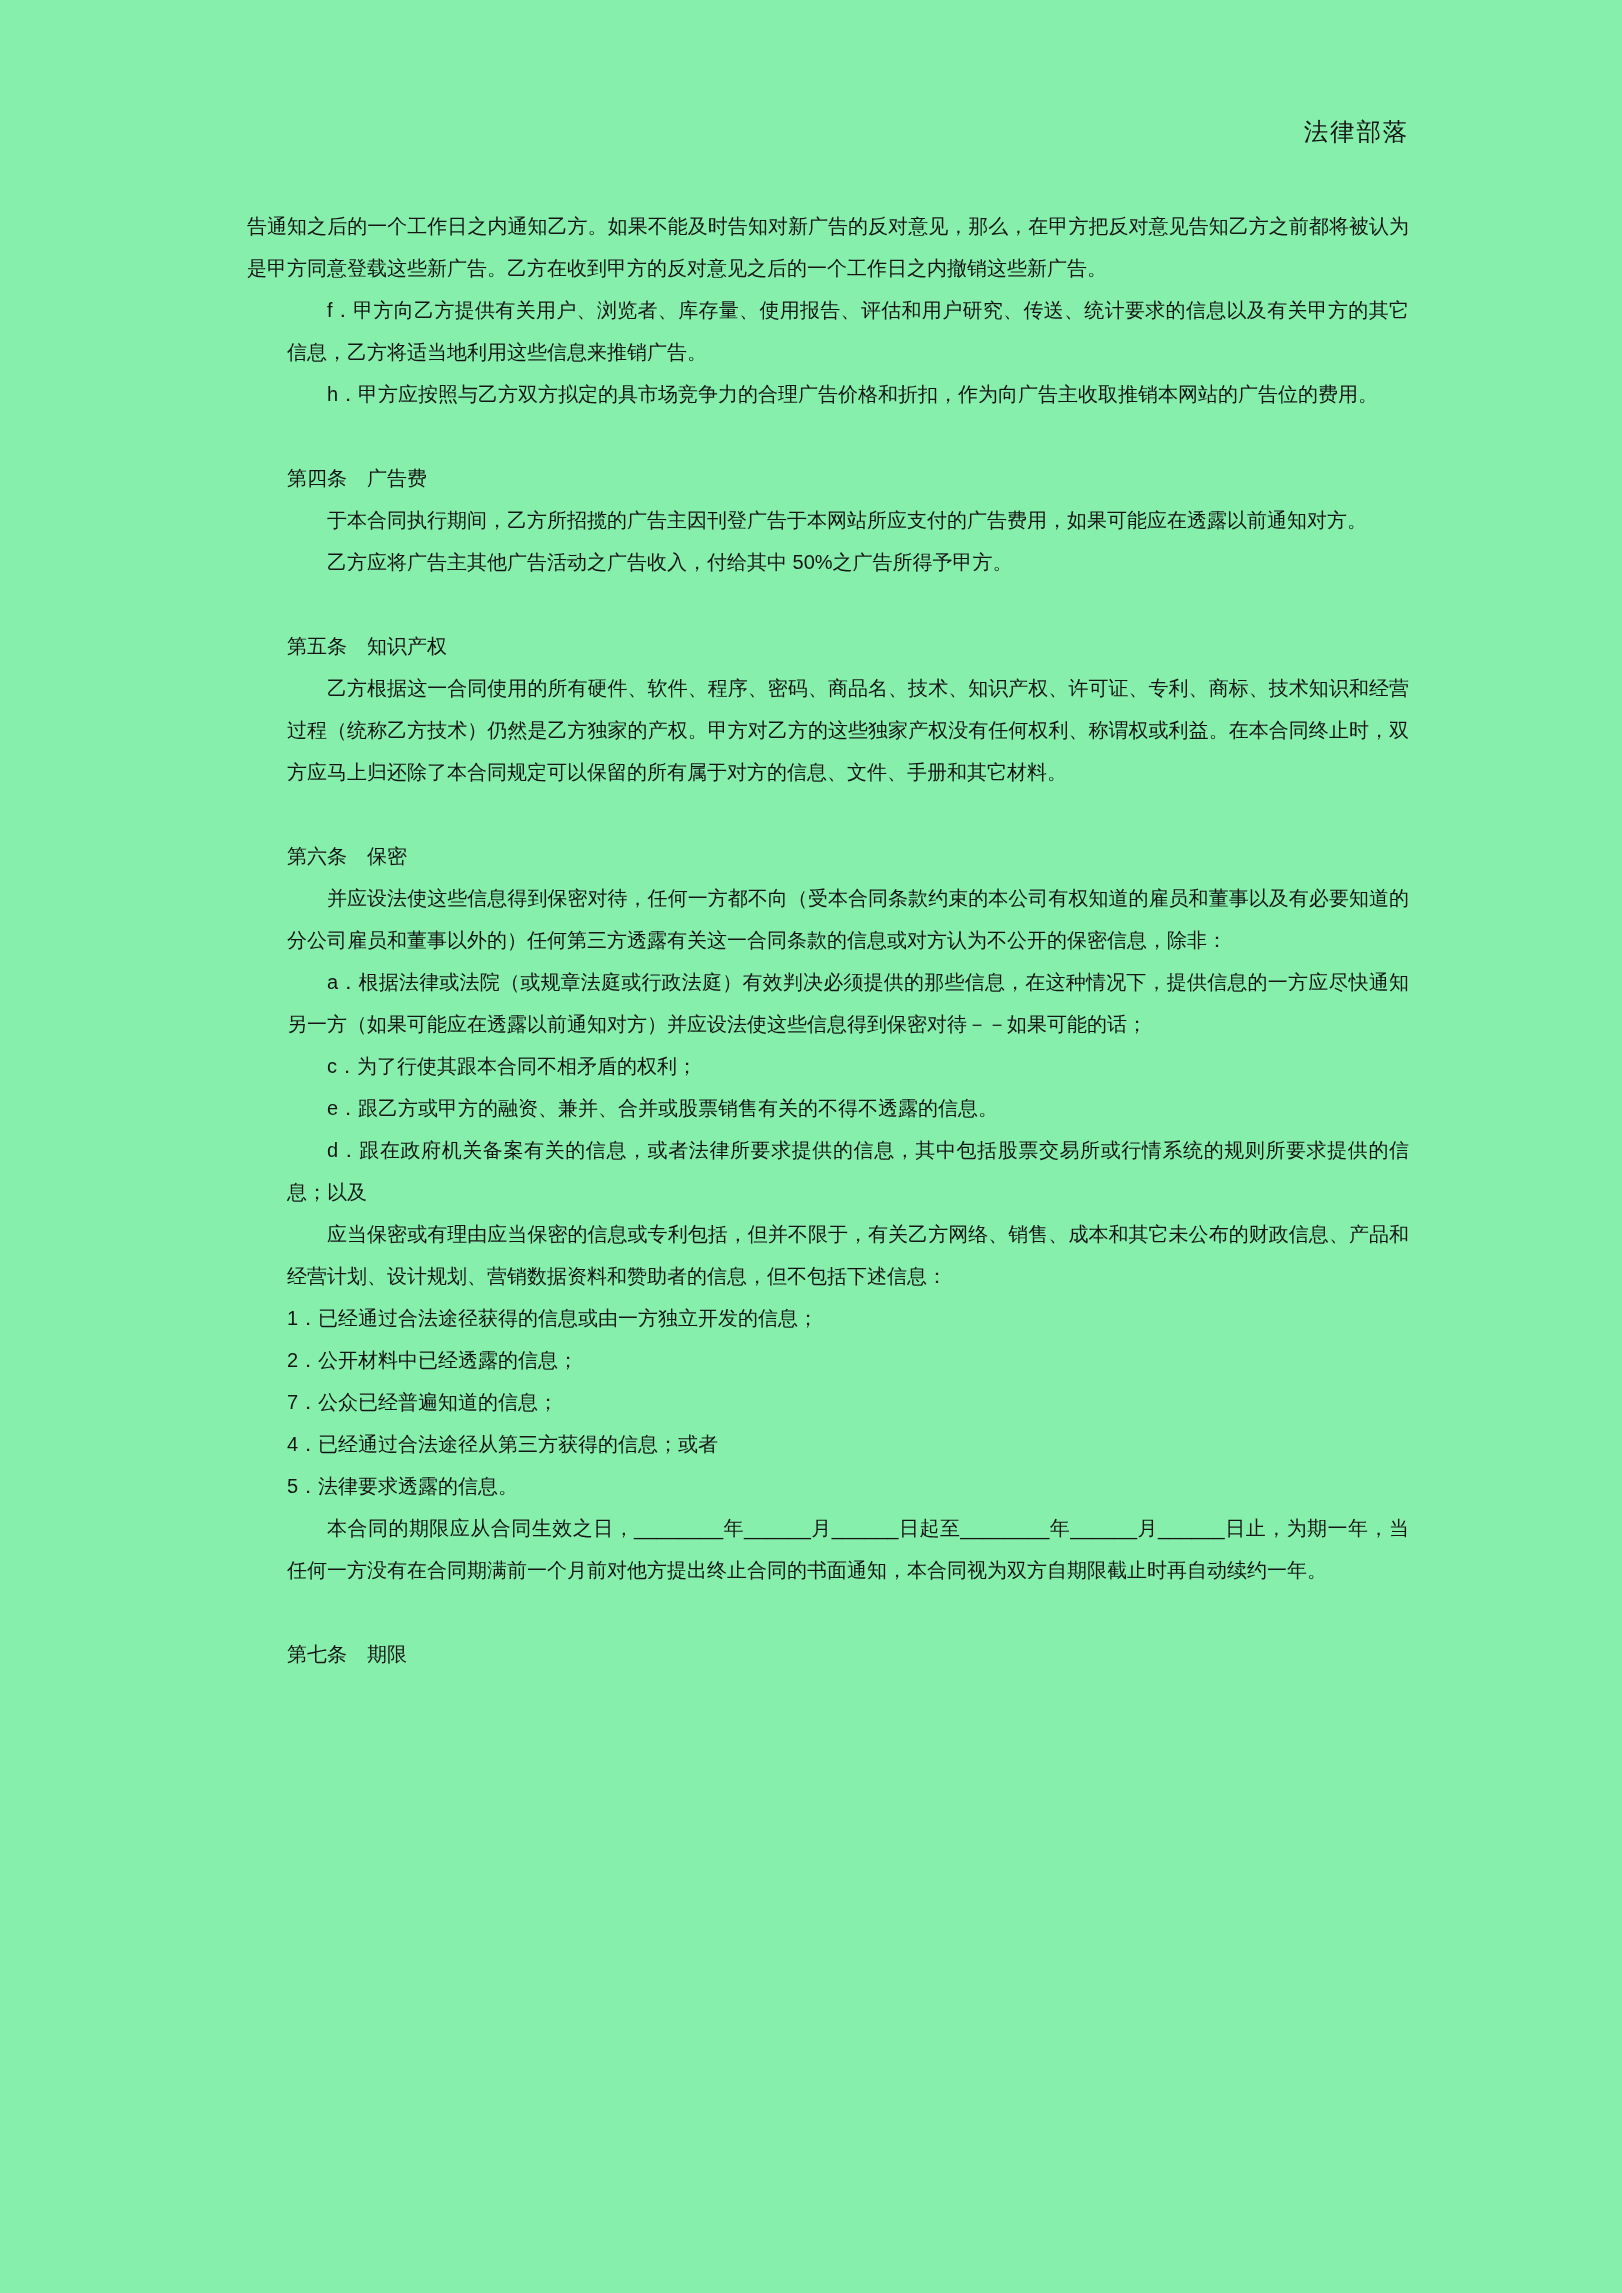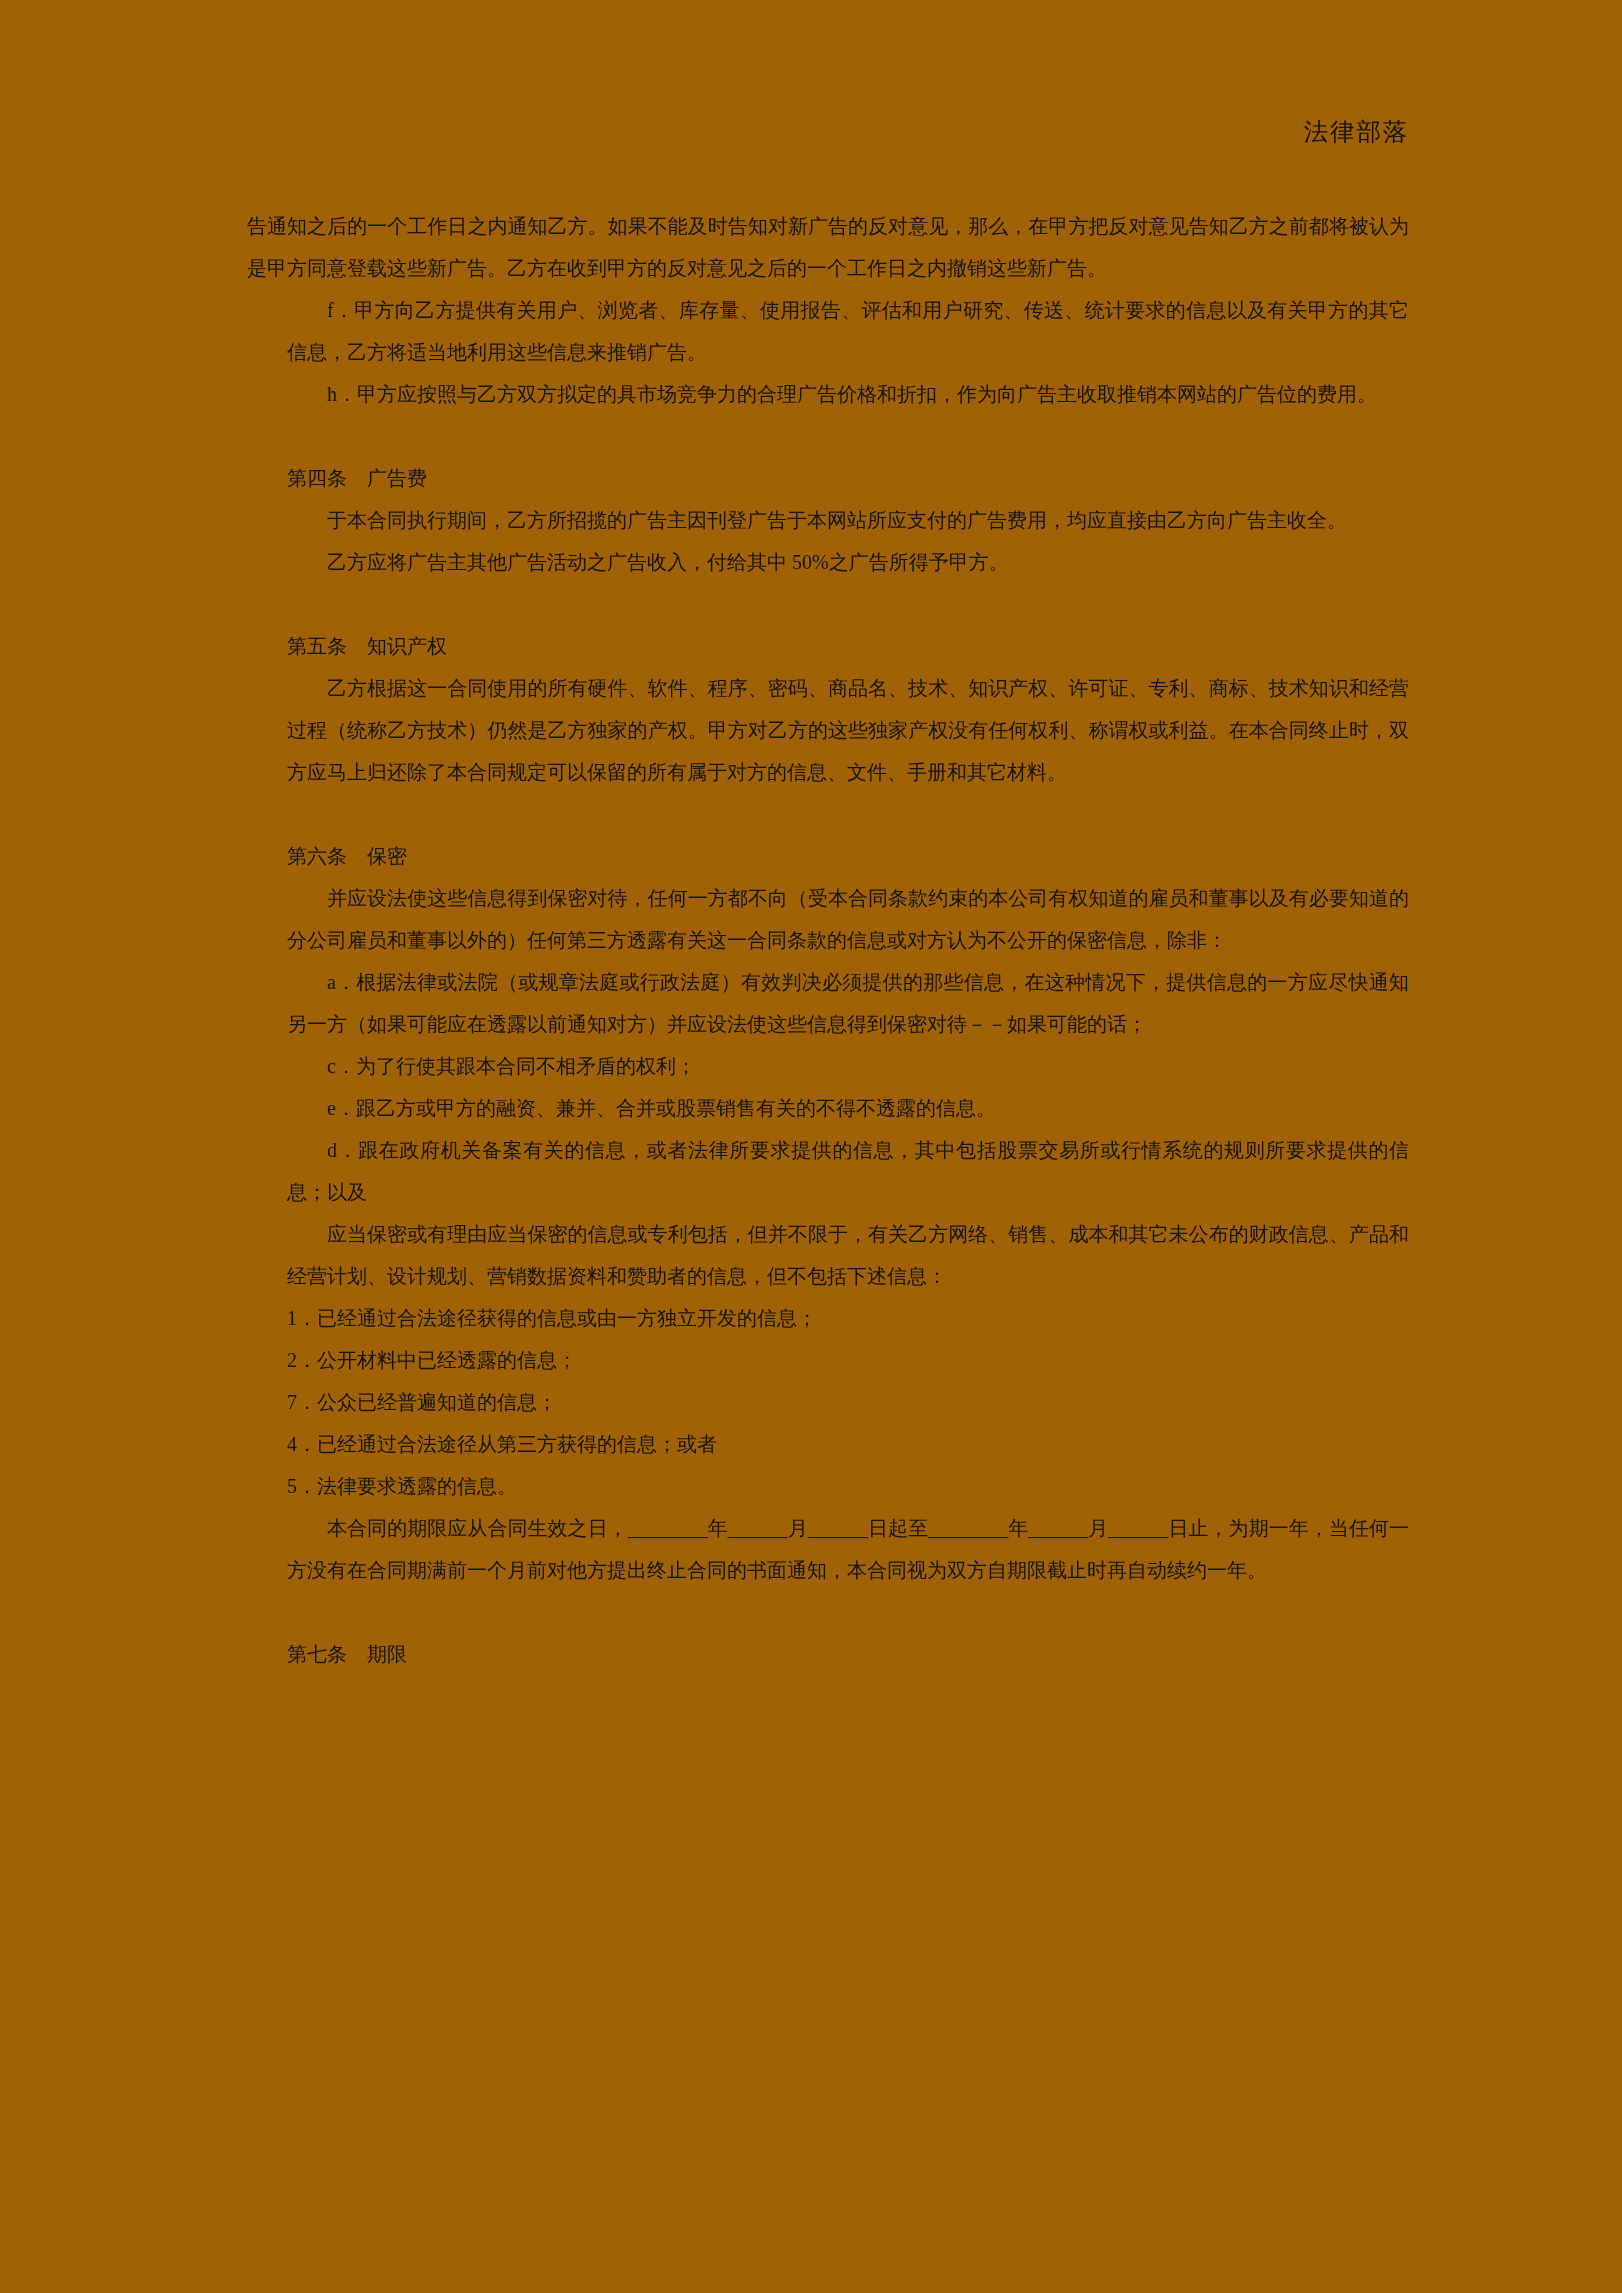--- a/index.html
+++ b/index.html
@@ -4,22 +4,22 @@
 <style>
   html, body {
     margin: 0;
     padding: 0;
     background: #ffffff;
   }
   .page {
     position: relative;
     width: 1623px;
     height: 2294px;
-    background: #a16207;
-    font-family: Liberation Serif, serif;
+    background: #86efac;
+    font-family: Liberation Sans, sans-serif;
     color: #151515;
     overflow: hidden;
   }
   .brand-header {
     position: absolute;
     top: 116px;
     left: 247px;
     width: 1162px;
     text-align: right;
     font-size: 24.5px;
@@ -45,21 +45,21 @@
 </head>
 <body>
 
 <div class="page">
   <div class="brand-header">法律部落</div>
   <div class="doc-body" id="doc-body">
       <div class="block block-continuation">告通知之后的一个工作日之内通知乙方。如果不能及时告知对新广告的反对意见，那么，在甲方把反对意见告知乙方之前都将被认为是甲方同意登载这些新广告。乙方在收到甲方的反对意见之后的一个工作日之内撤销这些新广告。</div>
       <div class="block block-paragraph">f．甲方向乙方提供有关用户、浏览者、库存量、使用报告、评估和用户研究、传送、统计要求的信息以及有关甲方的其它信息，乙方将适当地利用这些信息来推销广告。</div>
       <div class="block block-paragraph">h．甲方应按照与乙方双方拟定的具市场竞争力的合理广告价格和折扣，作为向广告主收取推销本网站的广告位的费用。</div>
       <div class="block block-heading">第四条　广告费</div>
-      <div class="block block-paragraph">于本合同执行期间，乙方所招揽的广告主因刊登广告于本网站所应支付的广告费用，均应直接由乙方向广告主收全。</div>
+      <div class="block block-paragraph">于本合同执行期间，乙方所招揽的广告主因刊登广告于本网站所应支付的广告费用，如果可能应在透露以前通知对方。</div>
       <div class="block block-paragraph">乙方应将广告主其他广告活动之广告收入，付给其中 50%之广告所得予甲方。</div>
       <div class="block block-heading">第五条　知识产权</div>
       <div class="block block-paragraph">乙方根据这一合同使用的所有硬件、软件、程序、密码、商品名、技术、知识产权、许可证、专利、商标、技术知识和经营过程（统称乙方技术）仍然是乙方独家的产权。甲方对乙方的这些独家产权没有任何权利、称谓权或利益。在本合同终止时，双方应马上归还除了本合同规定可以保留的所有属于对方的信息、文件、手册和其它材料。</div>
       <div class="block block-heading">第六条　保密</div>
       <div class="block block-paragraph">并应设法使这些信息得到保密对待，任何一方都不向（受本合同条款约束的本公司有权知道的雇员和董事以及有必要知道的分公司雇员和董事以外的）任何第三方透露有关这一合同条款的信息或对方认为不公开的保密信息，除非：</div>
       <div class="block block-paragraph">a．根据法律或法院（或规章法庭或行政法庭）有效判决必须提供的那些信息，在这种情况下，提供信息的一方应尽快通知另一方（如果可能应在透露以前通知对方）并应设法使这些信息得到保密对待－－如果可能的话；</div>
       <div class="block block-paragraph">c．为了行使其跟本合同不相矛盾的权利；</div>
       <div class="block block-paragraph">e．跟乙方或甲方的融资、兼并、合并或股票销售有关的不得不透露的信息。</div>
       <div class="block block-paragraph">d．跟在政府机关备案有关的信息，或者法律所要求提供的信息，其中包括股票交易所或行情系统的规则所要求提供的信息；以及</div>
       <div class="block block-paragraph">应当保密或有理由应当保密的信息或专利包括，但并不限于，有关乙方网络、销售、成本和其它未公布的财政信息、产品和经营计划、设计规划、营销数据资料和赞助者的信息，但不包括下述信息：</div>

